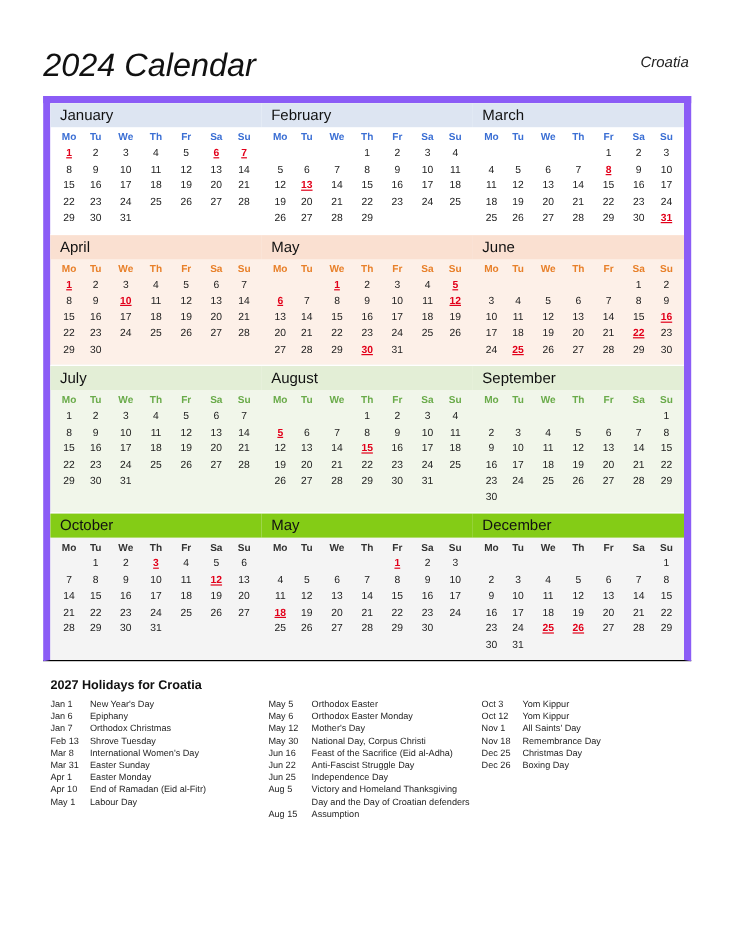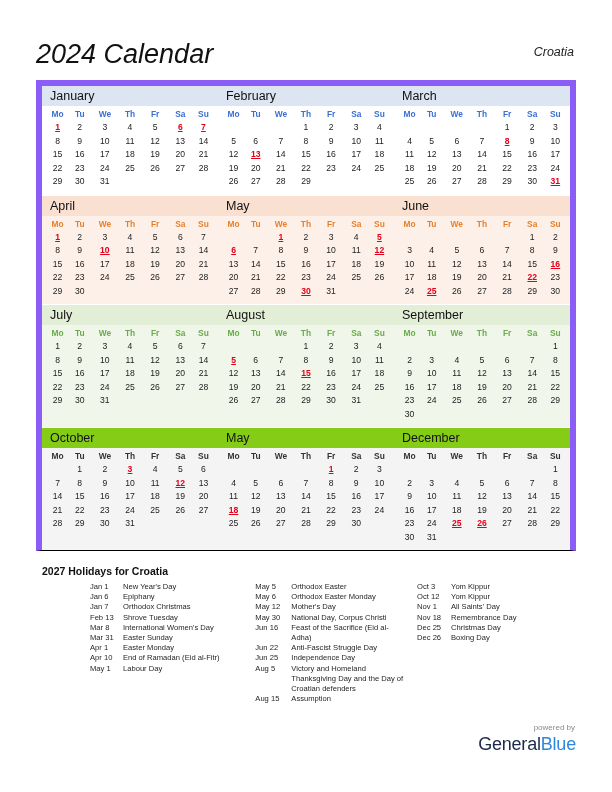--- a/index.html
+++ b/index.html
@@ -143,21 +143,21 @@
   }
   .hol-cols {
     display: flex;
     gap: 0px;
   }
   .hol-col {
     width: 180px;
     box-sizing: border-box;
     padding-right: 8px;
   }
-  .hol-col.c1 { width: 182px; margin-left: 48px; }
+  .hol-col.c1 { width: 182px; }
   .hol-col.c2 { width: 178px; }
   .hol-col.c3 { width: 175px; }
 
   .hol-item {
     display: flex;
     font-size: 7.6px;
     line-height: 10.2px;
     color: #1f1f1f;
     margin-bottom: 0px;
   }
@@ -1090,20 +1090,14 @@
             <span class="hol-name">Christmas Day</span>
           </div>
           <div class="hol-item">
             <span class="hol-date">Dec 26</span>
             <span class="hol-name">Boxing Day</span>
           </div>
         </div>
       </div>
   </div>
 
-  <div class="footer">
-    <div class="powered">powered by</div>
-    <div class="logo">
-      <span class="gen">General</span><span class="blue">Blue</span>
-    </div>
-  </div>
 
 </div>
 
 </body></html>

